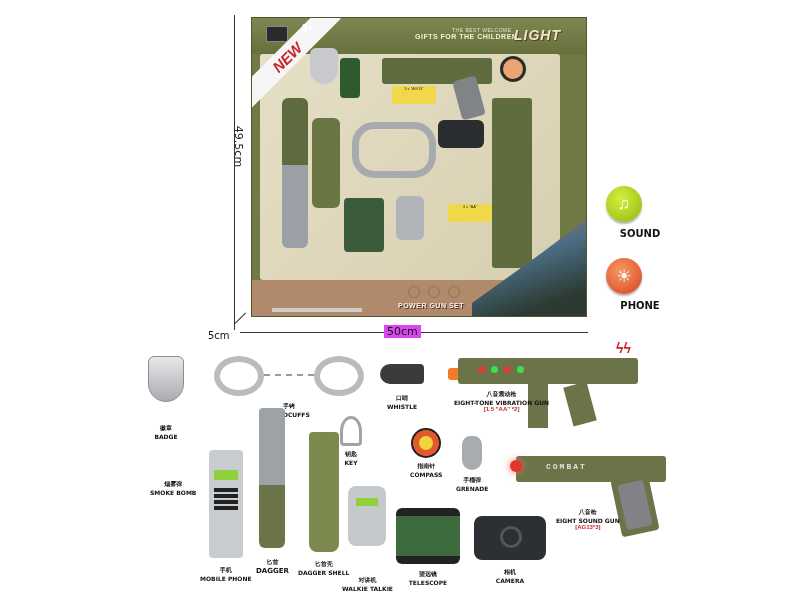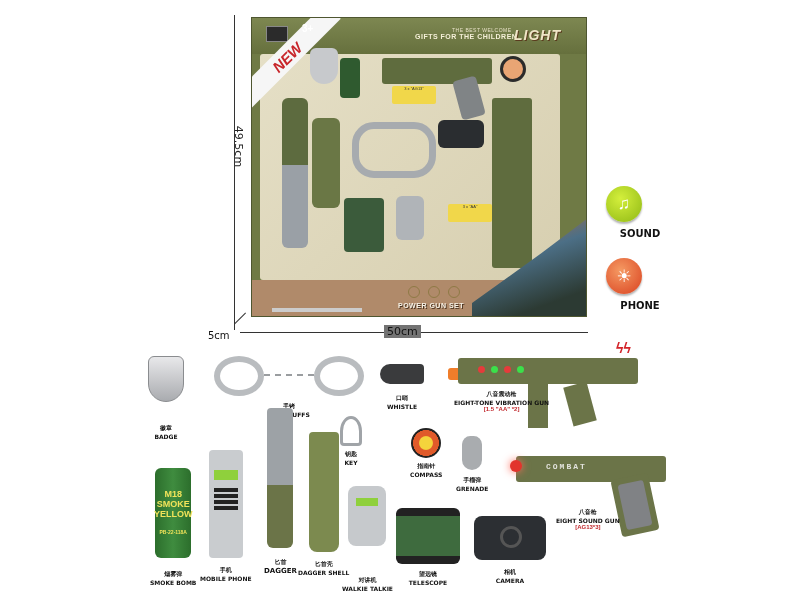--- a/index.html
+++ b/index.html
@@ -3,21 +3,21 @@
 <meta charset="utf-8">
 <style>
   * { box-sizing: border-box; margin: 0; padding: 0; }
   body { width: 800px; height: 600px; background: #ffffff; position: relative; overflow: hidden; font-family: "Liberation Sans", sans-serif; color: #111; }
   .abs { position: absolute; }
 
   
   .dim-v { left: 234px; top: 15px; width: 1px; height: 315px; background: #333; }
   .dim-v-label { left: 218px; top: 140px; transform: rotate(90deg); transform-origin: center; font-size: 11px; color: #222; font-family: "DejaVu Sans", sans-serif; white-space: nowrap; }
   .dim-h { left: 240px; top: 332px; width: 348px; height: 1px; background: #333; }
-  .dim-h-label { left: 384px; top: 325px; background: #737373; padding: 0 3px; font-size: 11px; font-family: "DejaVu Sans", sans-serif; }
+  .dim-h-label { left: 384px; top: 325px; background: #d946ef; padding: 0 3px; font-size: 11px; font-family: "DejaVu Sans", sans-serif; }
   .dim-d-label { left: 208px; top: 330px; font-size: 10px; font-family: "DejaVu Sans", sans-serif; }
   .dim-d { left: 232px; top: 318px; width: 16px; height: 1px; background: #333; transform: rotate(-45deg); }
 
   
   .box { left: 251px; top: 17px; width: 336px; height: 300px; background: #6f7a45; border: 1px solid #4e5630; overflow: hidden; }
   .box-header { left: 0; top: 0; width: 100%; height: 36px; background: linear-gradient(#7d8751,#66703d); }
   .box-logo { left: 14px; top: 8px; width: 22px; height: 16px; background: #2b2b2b; border: 1px solid #888; }
   .tagline-small { left: 200px; top: 9px; font-size: 5px; color: #e8e2c8; letter-spacing: 0.5px; }
   .tagline { left: 163px; top: 15px; font-size: 7px; color: #f4efd7; font-weight: bold; letter-spacing: 0.5px; }
   .wars { left: 262px; top: 9px; font-size: 14px; font-weight: bold; font-style: italic; color: #efe6c7; text-shadow: 1px 1px 0 #5a3b1e; letter-spacing: 1px; }
@@ -220,40 +220,34 @@
     <div class="tip"></div>
   </div>
 </div>
 <div class="abs item" style="left:556px;top:508px;">
   <div class="cn">八音枪</div>
   <div class="en">EIGHT SOUND GUN</div>
   <div class="red">[AG13*3]</div>
 </div>
 
 <div class="abs item" style="left:150px;top:468px;">
-  <div class="shape-smoke">
-    <span>M18</span>
-    <span>SMOKE</span>
-    <span>YELLOW</span>
-    <small>PB-22-118A</small>
-  </div>
   <div class="cn" style="margin-top:12px;">烟雾弹</div>
   <div class="en">SMOKE BOMB</div>
 </div>
 
 <div class="abs item" style="left:200px;top:450px;">
   <div class="shape-phone">
       <div class="screen"></div>
       <div class="keys"></div>
     </div>
   <div class="cn" style="margin-top:8px;">手机</div>
   <div class="en">MOBILE PHONE</div>
 </div>
 
-<div class="abs item" style="left:264px;top:408px;">
+<div class="abs item" style="left:256px;top:408px;">
   <div class="shape-dagger"></div>
   <div class="cn" style="margin-top:10px;">匕首</div>
   <div class="en-lg">DAGGER</div>
 </div>
 
 <div class="abs item" style="left:298px;top:432px;">
   <div class="shape-sheath"></div>
   <div class="cn" style="margin-top:8px;">匕首壳</div>
   <div class="en">DAGGER SHELL</div>
 </div>

